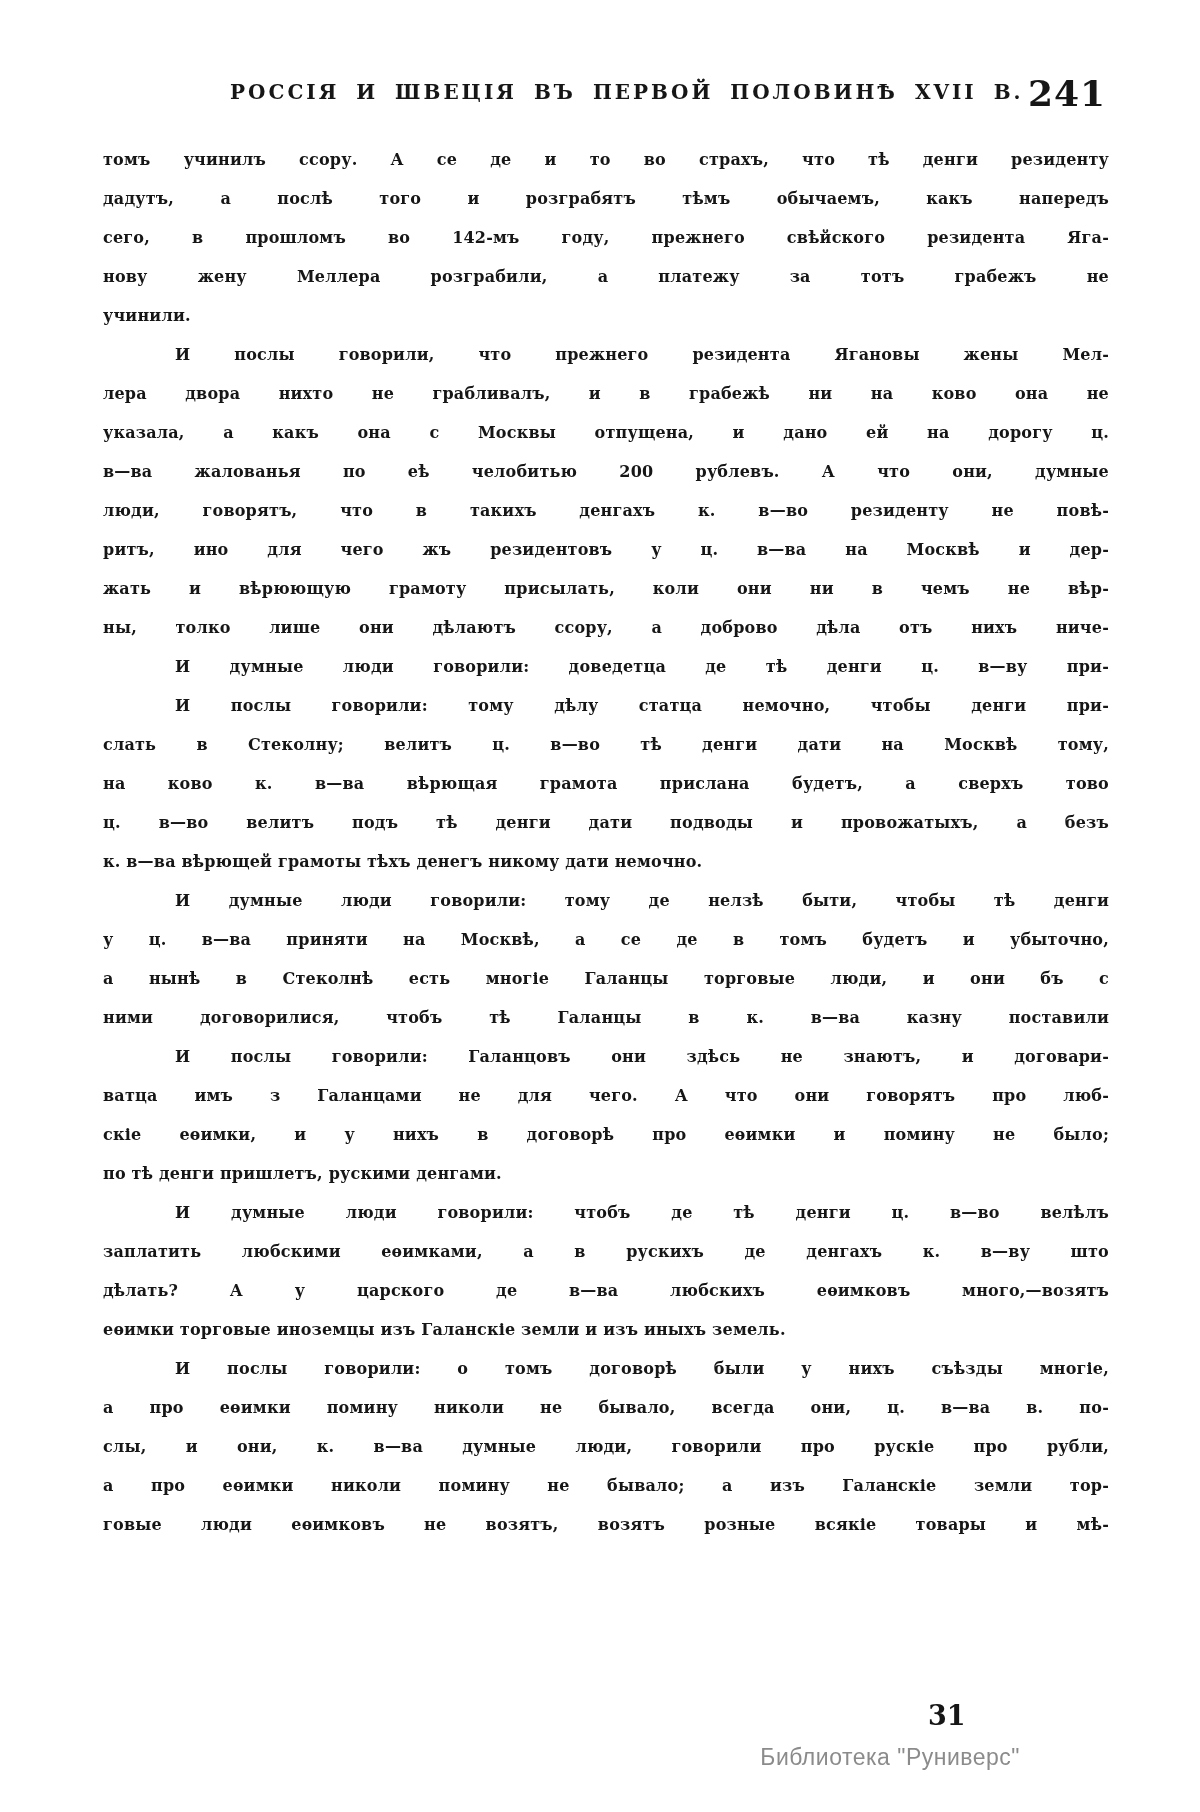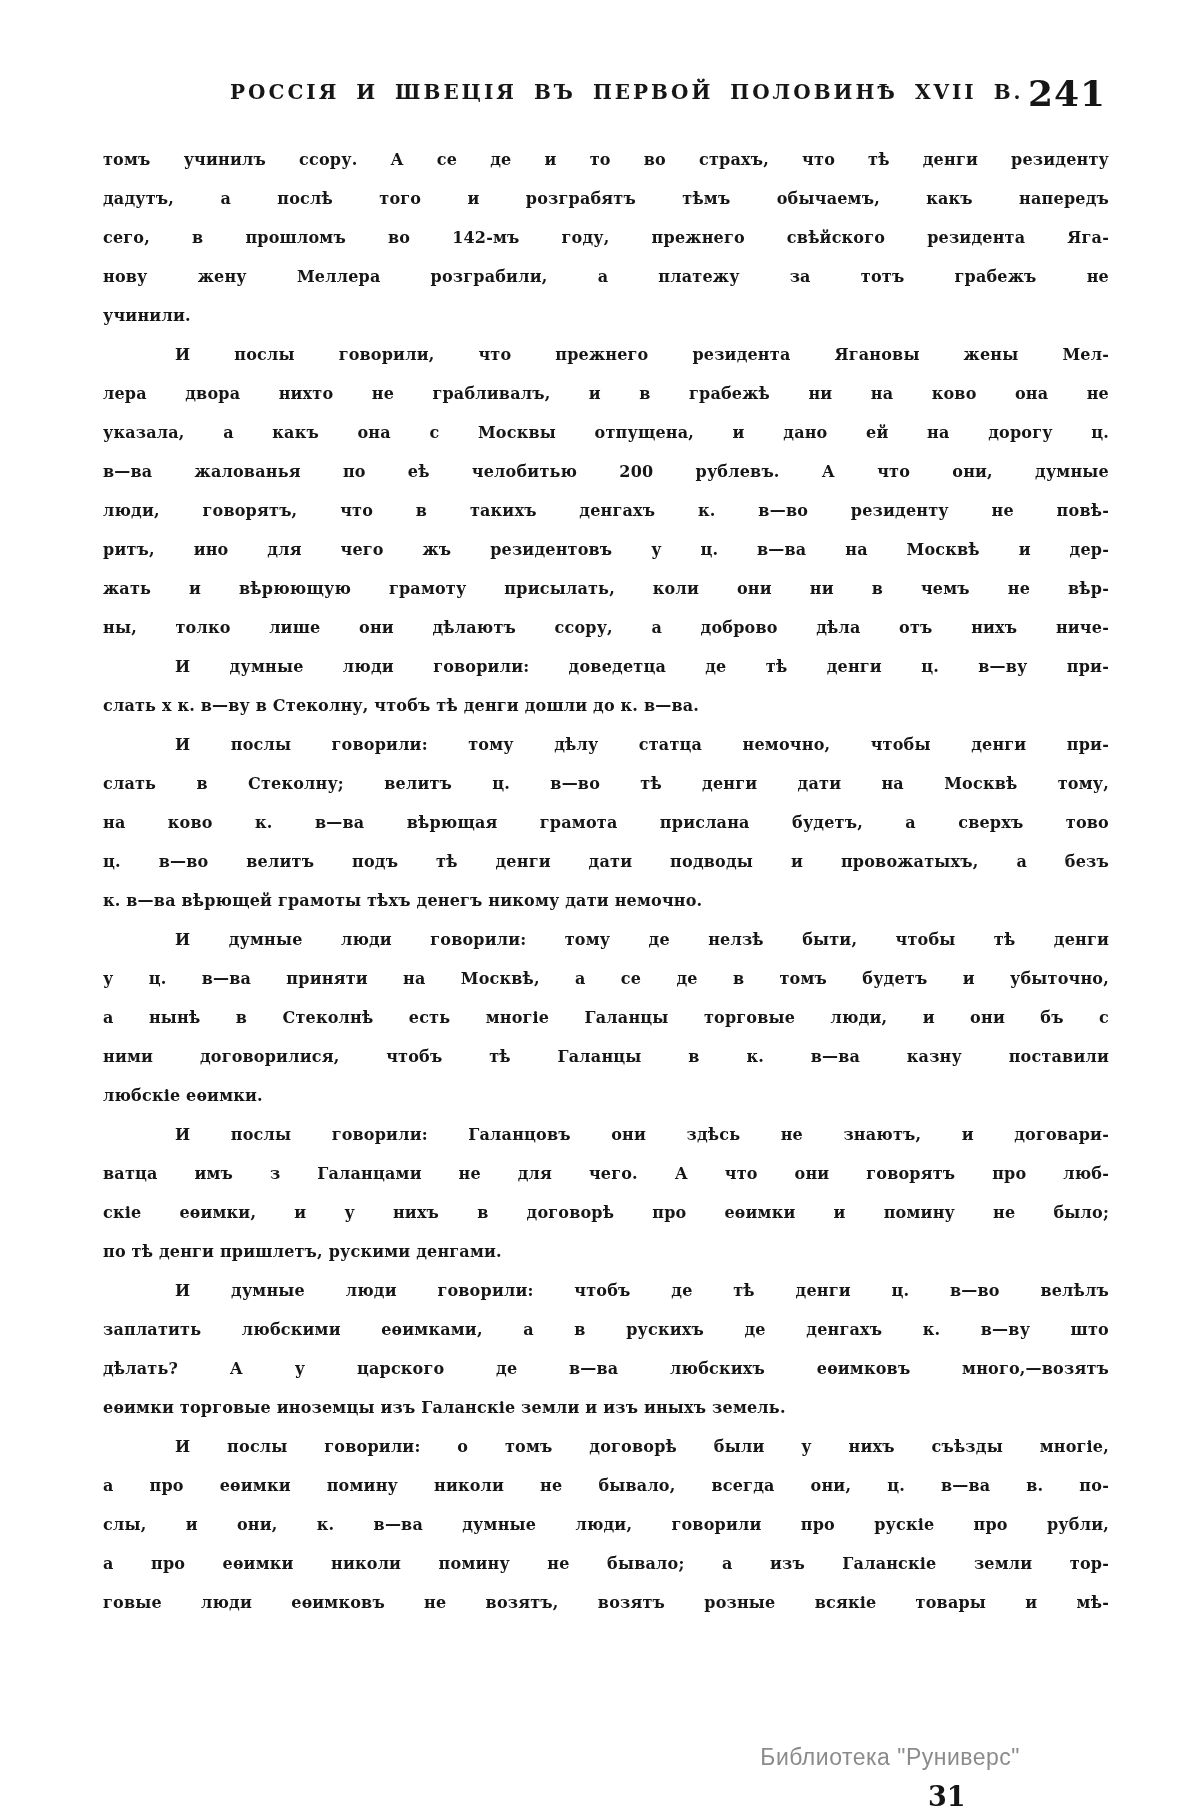--- a/index.html
+++ b/index.html
@@ -49,21 +49,21 @@
   }
   .line.last {
     text-align: left;
     text-align-last: left;
   }
   .line.indent {
     text-indent: 72px;
   }
   .signature-number {
     position: absolute;
-    top: 1781px;
+    top: 1700px;
     left: 928px;
     font-size: 27px;
     font-weight: bold;
   }
   .watermark {
     position: absolute;
     top: 1744px;
     right: 180px;
     font-family: "Liberation Sans", sans-serif;
     font-size: 23px;
@@ -88,31 +88,29 @@
       <div class="line last">учинили.</div>
       <div class="line indent">И послы говорили, что прежнего резидента Ягановы жены Мел-</div>
       <div class="line">лера двора нихто не грабливалъ, и в грабежѣ ни на ково она не</div>
       <div class="line">указала, а какъ она с Москвы отпущена, и дано ей на дорогу ц.</div>
       <div class="line">в—ва жалованья по еѣ челобитью 200 рублевъ. А что они, думные</div>
       <div class="line">люди, говорятъ, что в такихъ денгахъ к. в—во резиденту не повѣ-</div>
       <div class="line">ритъ, ино для чего жъ резидентовъ у ц. в—ва на Москвѣ и дер-</div>
       <div class="line">жать и вѣрюющую грамоту присылать, коли они ни в чемъ не вѣр-</div>
       <div class="line">ны, толко лише они дѣлаютъ ссору, а доброво дѣла отъ нихъ ниче-</div>
       <div class="line indent">И думные люди говорили: доведетца де тѣ денги ц. в—ву при-</div>
-      <div class="line last">слать х к. в—ву в Стеколну, чтобъ тѣ денги дошли до к. в—ва.</div>
       <div class="line indent">И послы говорили: тому дѣлу статца немочно, чтобы денги при-</div>
       <div class="line">слать в Стеколну; велитъ ц. в—во тѣ денги дати на Москвѣ тому,</div>
       <div class="line">на ково к. в—ва вѣрющая грамота прислана будетъ, а сверхъ тово</div>
       <div class="line">ц. в—во велитъ подъ тѣ денги дати подводы и провожатыхъ, а безъ</div>
       <div class="line last">к. в—ва вѣрющей грамоты тѣхъ денегъ никому дати немочно.</div>
       <div class="line indent">И думные люди говорили: тому де нелзѣ быти, чтобы тѣ денги</div>
       <div class="line">у ц. в—ва приняти на Москвѣ, а се де в томъ будетъ и убыточно,</div>
       <div class="line">а нынѣ в Стеколнѣ есть многіе Галанцы торговые люди, и они бъ с</div>
       <div class="line">ними договорилися, чтобъ тѣ Галанцы в к. в—ва казну поставили</div>
-      <div class="line last">любскіе еѳимки.</div>
       <div class="line indent">И послы говорили: Галанцовъ они здѣсь не знаютъ, и договари-</div>
       <div class="line">ватца имъ з Галанцами не для чего. А что они говорятъ про люб-</div>
       <div class="line">скіе еѳимки, и у нихъ в договорѣ про еѳимки и помину не было;</div>
       <div class="line last">по тѣ денги пришлетъ, рускими денгами.</div>
       <div class="line indent">И думные люди говорили: чтобъ де тѣ денги ц. в—во велѣлъ</div>
       <div class="line">заплатить любскими еѳимками, а в рускихъ де денгахъ к. в—ву што</div>
       <div class="line">дѣлать? А у царского де в—ва любскихъ еѳимковъ много,—возятъ</div>
       <div class="line last">еѳимки торговые иноземцы изъ Галанскіе земли и изъ иныхъ земель.</div>
       <div class="line indent">И послы говорили: о томъ договорѣ были у нихъ съѣзды многіе,</div>
       <div class="line">а про еѳимки помину николи не бывало, всегда они, ц. в—ва в. по-</div>

